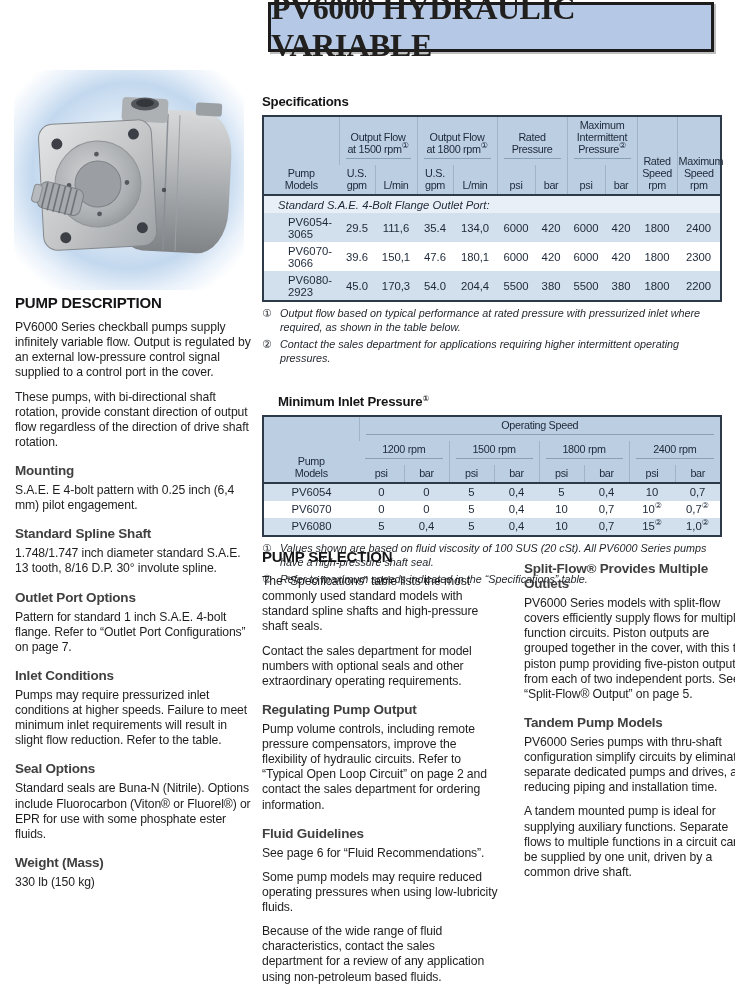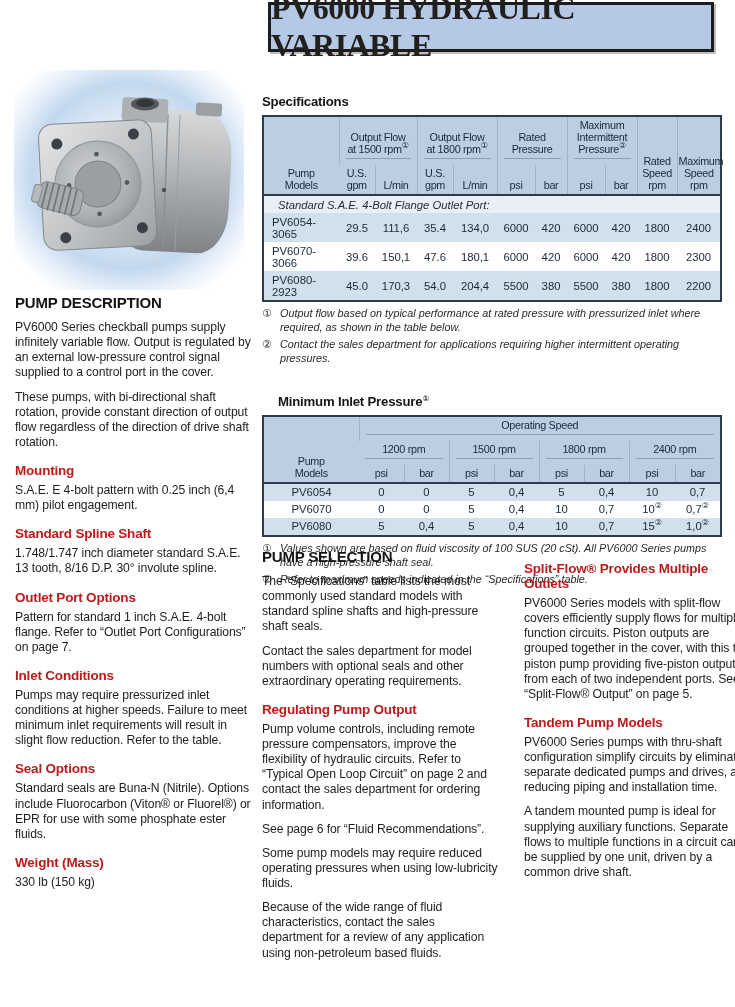--- a/index.html
+++ b/index.html
@@ -15,41 +15,41 @@
   
   .photo{position:absolute;left:14px;top:70px;width:230px;height:220px;}
   .photo svg{width:100%;height:100%;display:block;}
 
   
   .txtcol{position:absolute;}
   .left-col{left:15px;top:294px;width:238px;}
   .mid-col{left:262px;top:548px;width:236px;}
   .right-col{left:524px;top:548px;width:232px;}
   .blk-h1{font-size:15px;font-weight:bold;letter-spacing:-0.2px;margin:0 0 9px;color:#151517;}
-  .blk-h2{font-size:13.5px;font-weight:bold;letter-spacing:-0.2px;margin:13px 0 5px;color:#b91c1c;}
+  .blk-h2{font-size:13.5px;font-weight:bold;letter-spacing:-0.2px;margin:13px 0 5px;color:#404040;}
   .txtcol p{font-size:12.2px;line-height:1.24;letter-spacing:-0.1px;margin:0 0 9px;}
 
   
   .specs{position:absolute;left:262px;top:94px;width:460px;}
   .table-heading{font-size:13.2px;font-weight:bold;letter-spacing:-0.2px;margin:0 0 6px;color:#151517;}
   .inlet-heading{margin-top:28px;padding-left:16px;}
   sup.circ{font-size:8px;vertical-align:super;line-height:0;}
 
   .data-table{border-collapse:collapse;width:100%;table-layout:fixed;
               border:2px solid #2c3a4a;font-size:11.3px;color:#1c2838;}
   .data-table thead th{background:#bccee2;font-weight:normal;font-size:10.8px;letter-spacing:-0.3px;
               vertical-align:bottom;text-align:center;padding:2px 1px 3px;line-height:1.12;
               white-space:pre-line;border-left:1px solid #9fb4c9;}
   .data-table thead tr th:first-child{border-left:none;text-align:center;}
   .data-table thead{border-bottom:2px solid #2c3a4a;}
   .grp{border-bottom:1px solid #8aa0b6;padding-bottom:3px;margin:0 5px 3px;}
   .data-table td{text-align:center;padding:2.5px 1px;}
   .data-table tr.alt{background:#d2dfec;}
   .data-table tr.subrow td{background:#e9eff6;font-style:italic;text-align:left;padding-left:14px;}
-  .data-table.spec td.model{text-align:left;padding-left:8px;}
+  .data-table.spec td.model{text-align:left;padding-left:24px;}
 
   .footnotes{margin-top:5px;}
   .footnote{display:flex;gap:5px;font-size:10.8px;font-style:italic;line-height:1.28;
             color:#1f2328;margin-top:3px;}
   .fn-marker{flex:0 0 13px;font-style:normal;}
 </style>
 </head>
 <body>
 
 <div class="page">
@@ -336,20 +336,21 @@
       <h3 class="blk-h2">Weight (Mass)</h3>
       <p class="blk-p">330 lb (150 kg)</p>
     </aside>
 
   <section class="txtcol mid-col">
       <h2 class="blk-h1">PUMP SELECTION</h2>
       <p class="blk-p">The “Specifications” table lists the most commonly used standard models with standard spline shafts and high-pressure shaft seals.</p>
       <p class="blk-p">Contact the sales department for model numbers with optional seals and other extraordinary operating requirements.</p>
       <h3 class="blk-h2">Regulating Pump Output</h3>
       <p class="blk-p">Pump volume controls, including remote pressure compensators, improve the flexibility of hydraulic circuits. Refer to “Typical Open Loop Circuit” on page 2 and contact the sales department for ordering information.</p>
+      <h3 class="blk-h2">Fluid Guidelines</h3>
       <p class="blk-p">See page 6 for “Fluid Recommendations”.</p>
       <p class="blk-p">Some pump models may require reduced operating pressures when using low-lubricity fluids.</p>
       <p class="blk-p">Because of the wide range of fluid characteristics, contact the sales department for a review of any application using non-petroleum based fluids.</p>
     </section>
 
   <section class="txtcol right-col">
       <h3 class="blk-h2">Split-Flow® Provides Multiple Outlets</h3>
       <p class="blk-p">PV6000 Series models with split-flow covers efficiently supply flows for multiple function circuits. Piston outputs are grouped together in the cover, with this ten-piston pump providing five-piston output from each of two independent ports. See “Split-Flow® Output” on page 5.</p>
       <h3 class="blk-h2">Tandem Pump Models</h3>
       <p class="blk-p">PV6000 Series pumps with thru-shaft configuration simplify circuits by eliminating separate dedicated pumps and drives, and reducing piping and installation time.</p>

